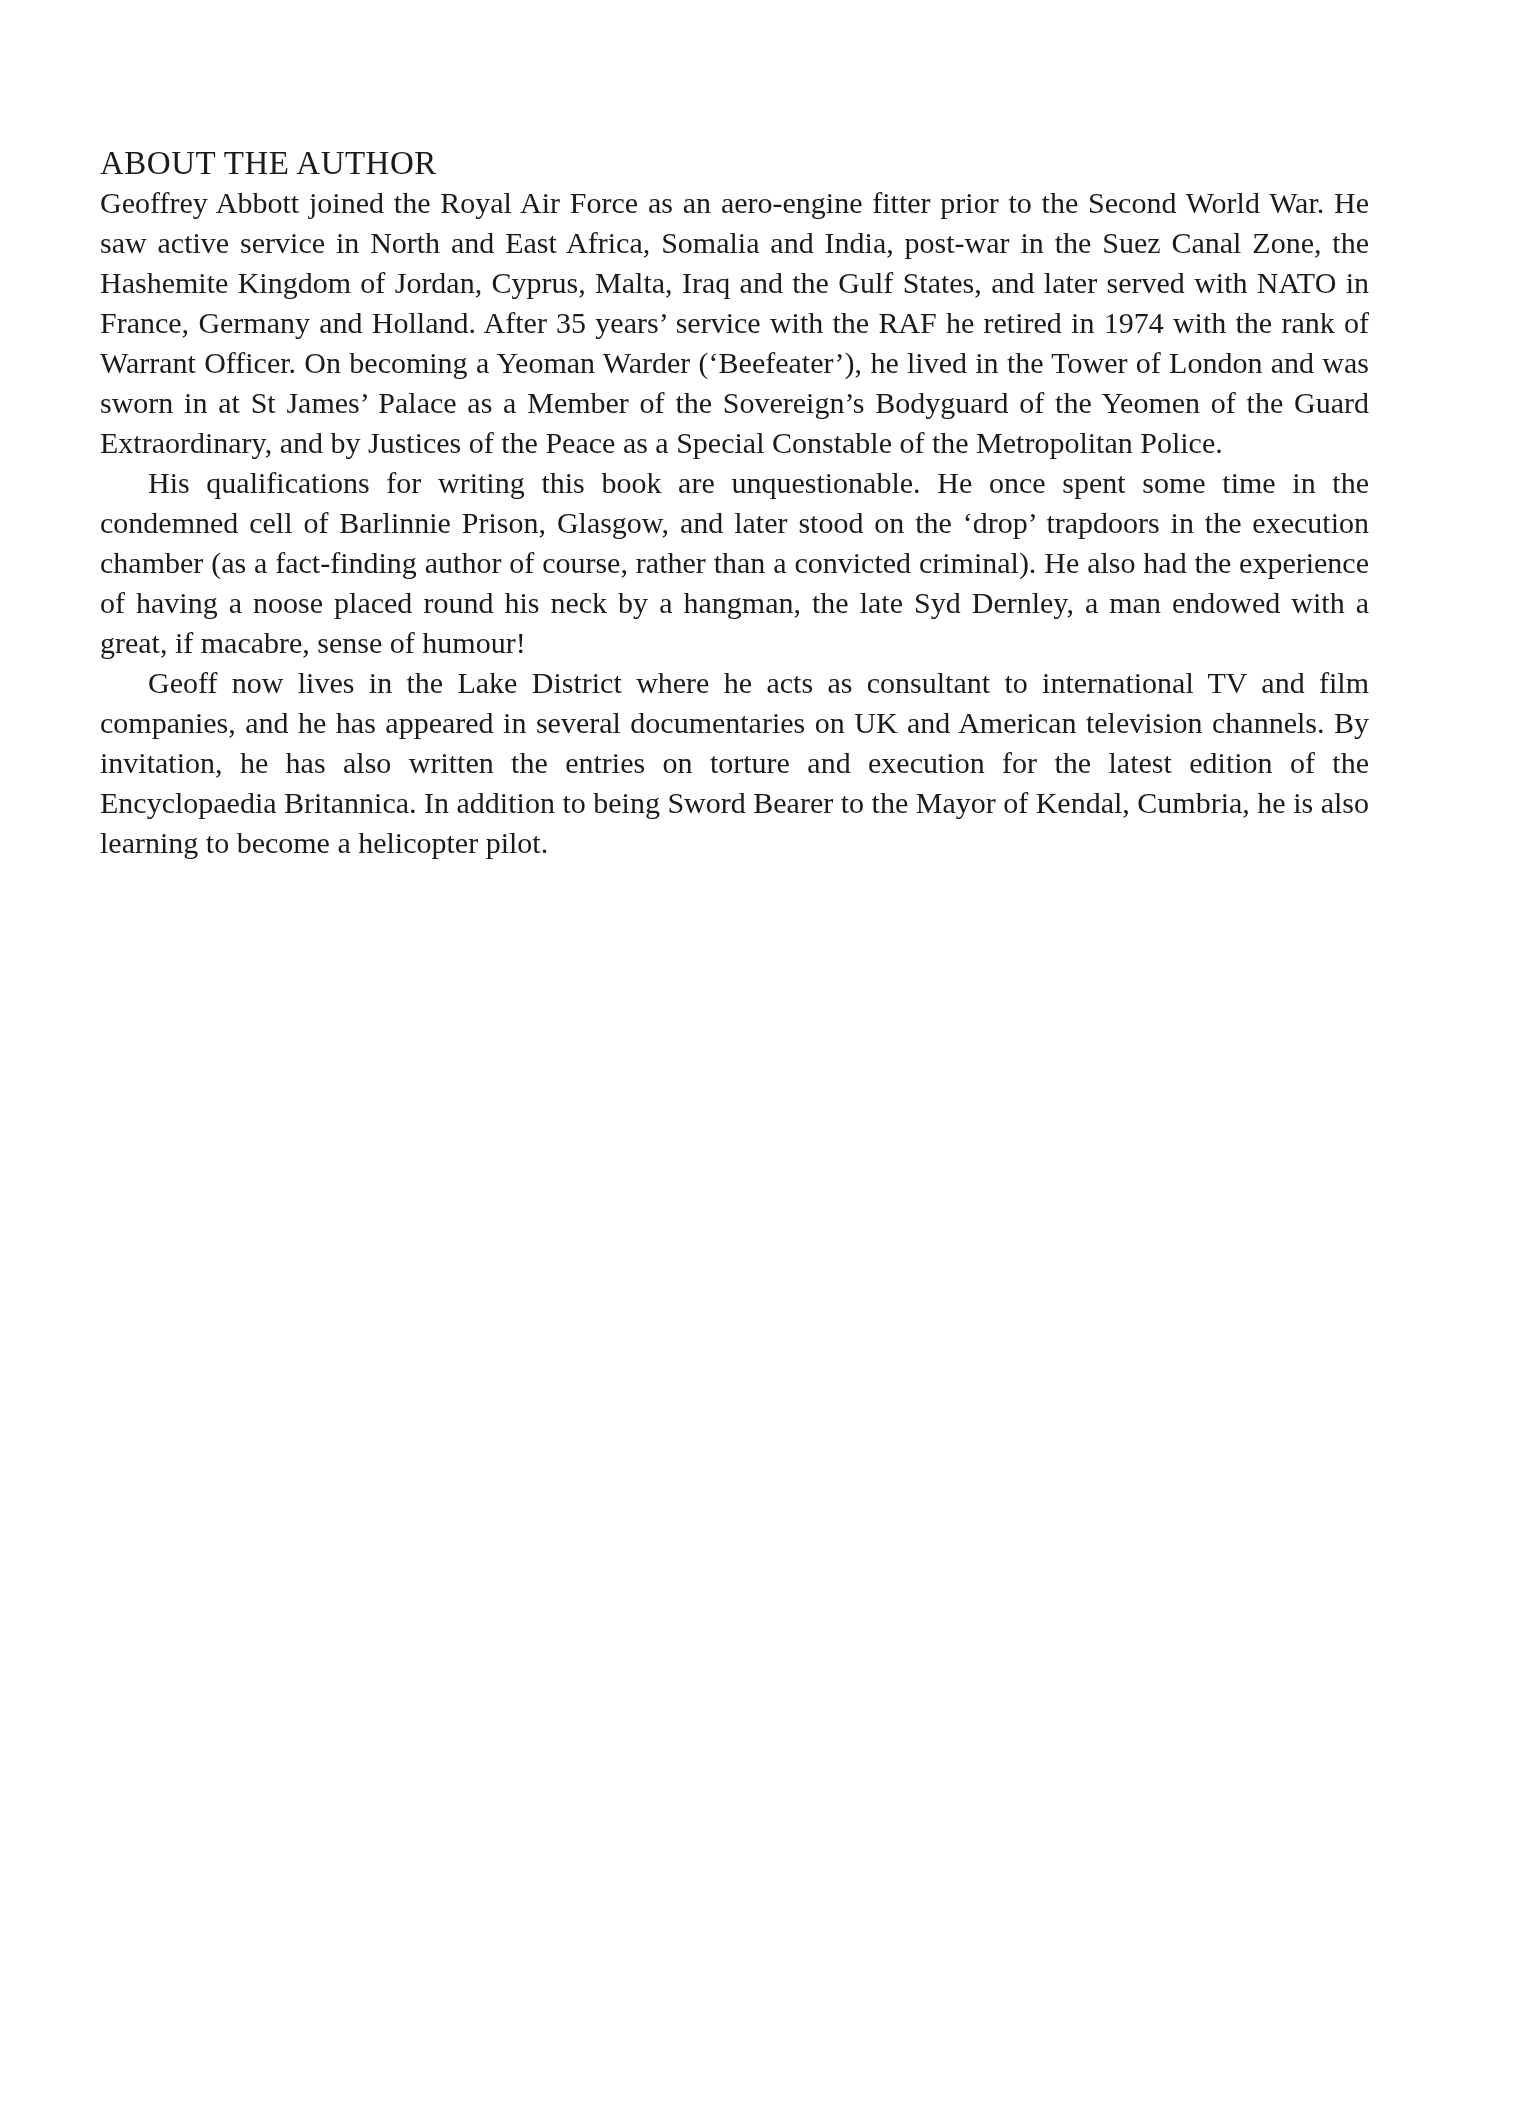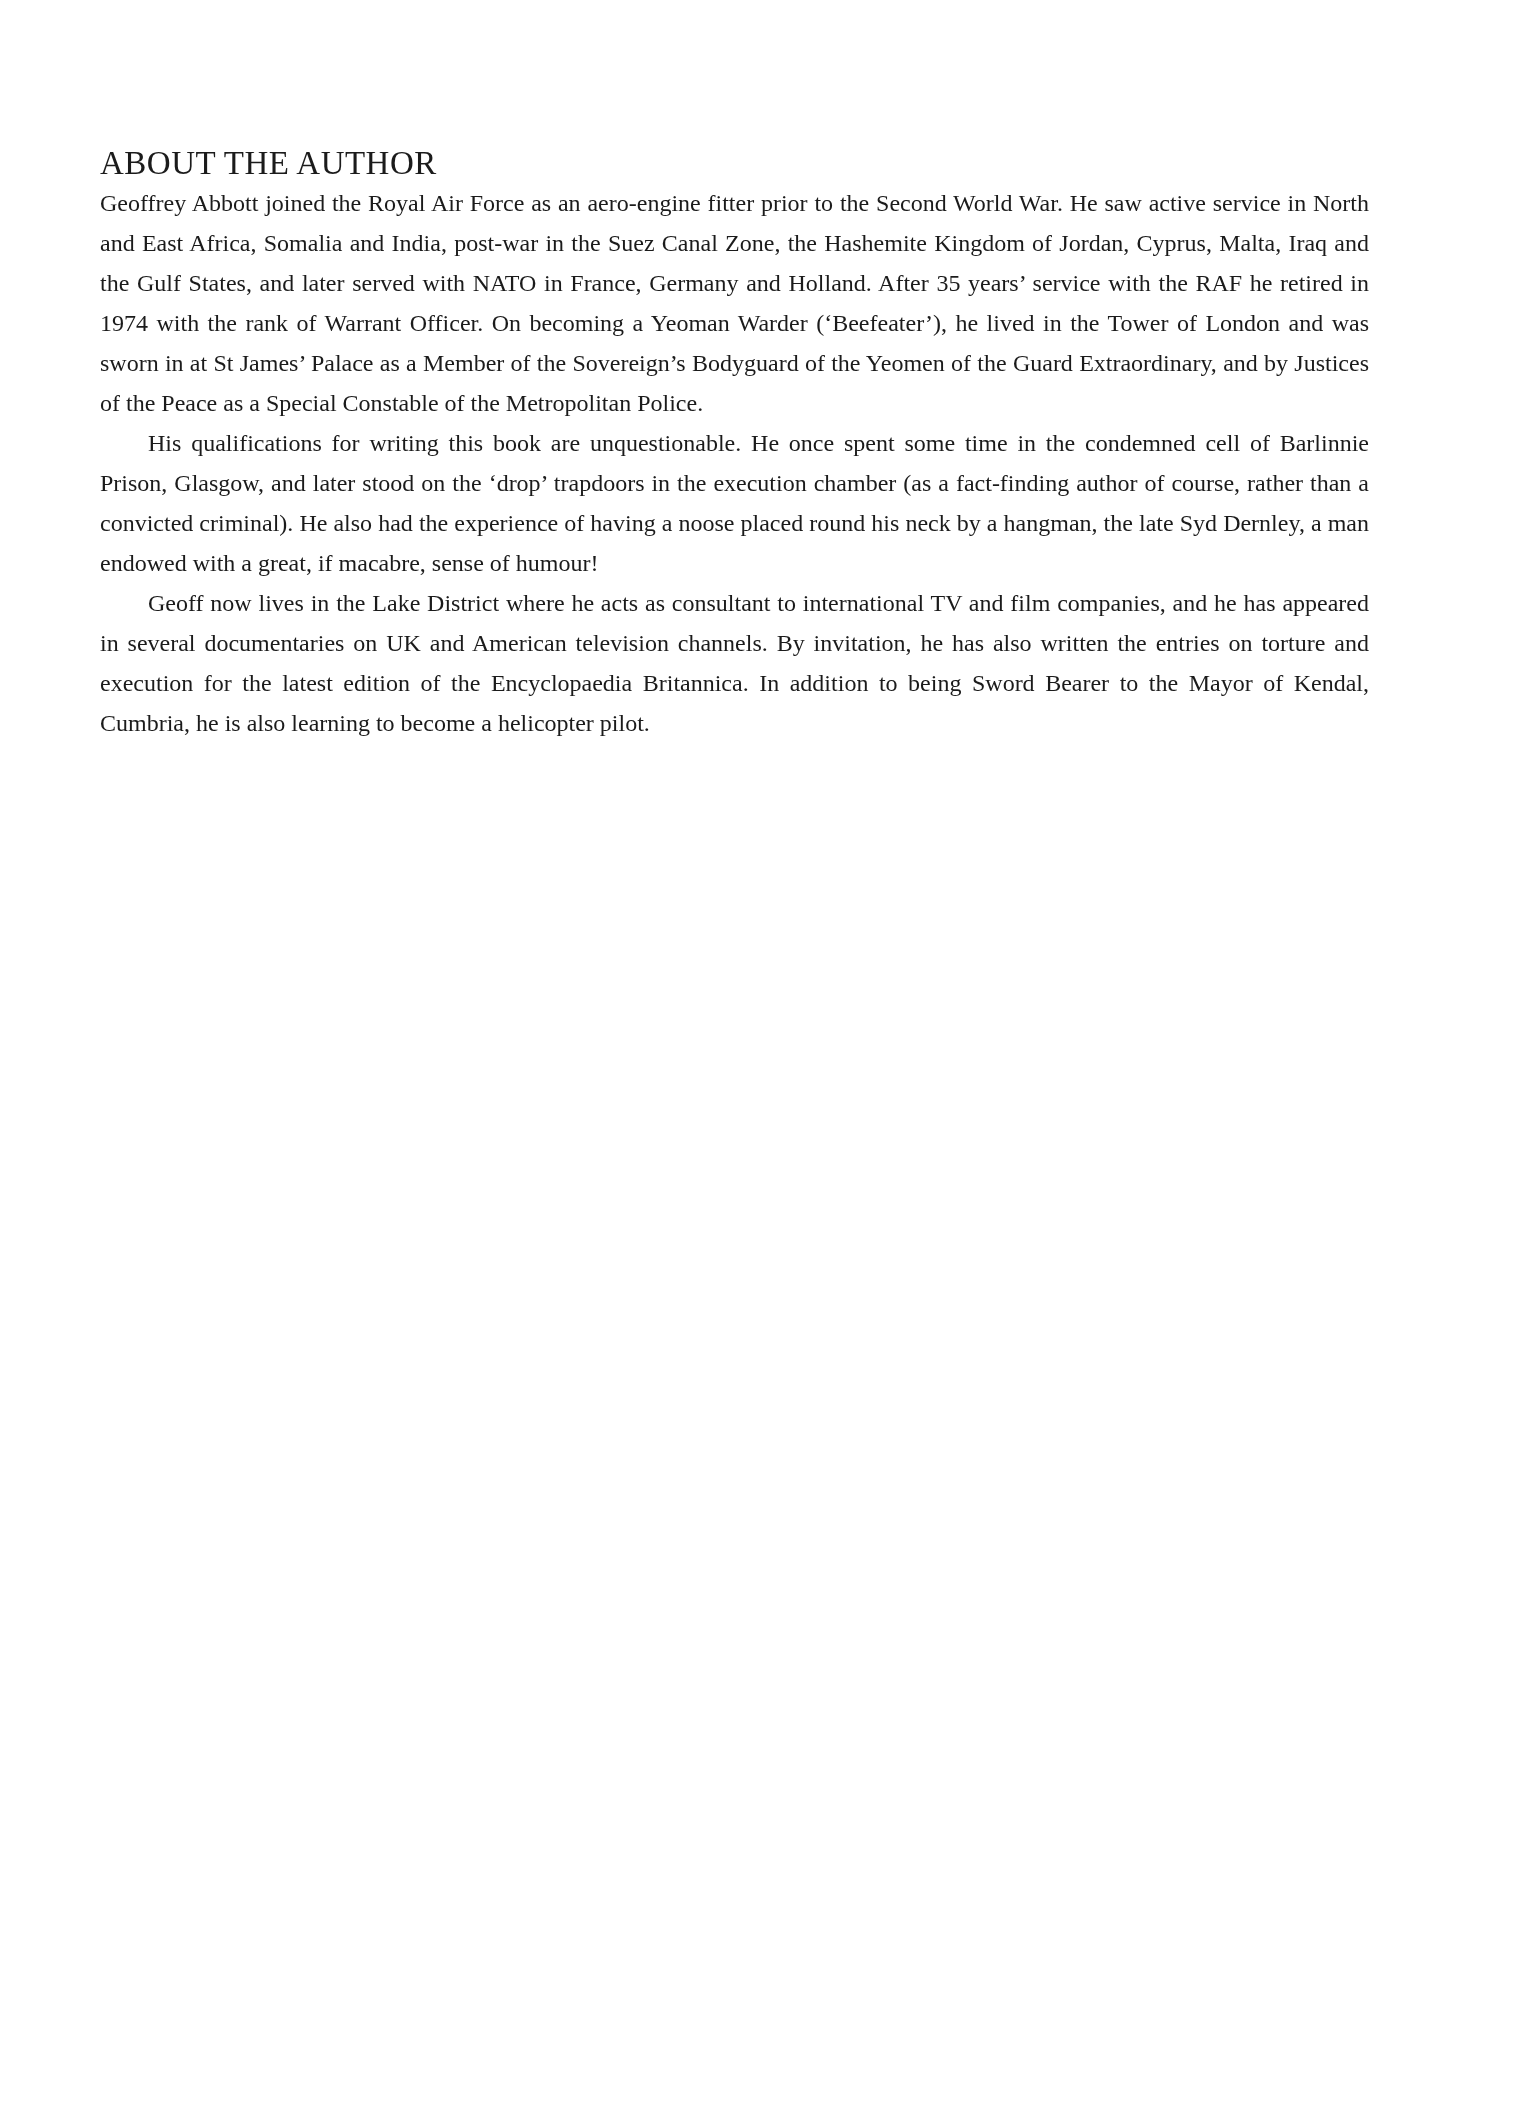--- a/index.html
+++ b/index.html
@@ -23,21 +23,21 @@
     margin-left: 24px;
   }
   .heading {
     font-size: 33px;
     line-height: 40px;
     font-weight: 400;
     letter-spacing: 0.5px;
     margin: 0;
   }
   .para {
-    font-size: 24px;
+    font-size: 30px;
     line-height: 40px;
     margin: 0;
     text-align: justify;
     text-justify: inter-word;
   }
   .para.indent {
     text-indent: 48px;
   }
   .run {
     font-style: normal;

